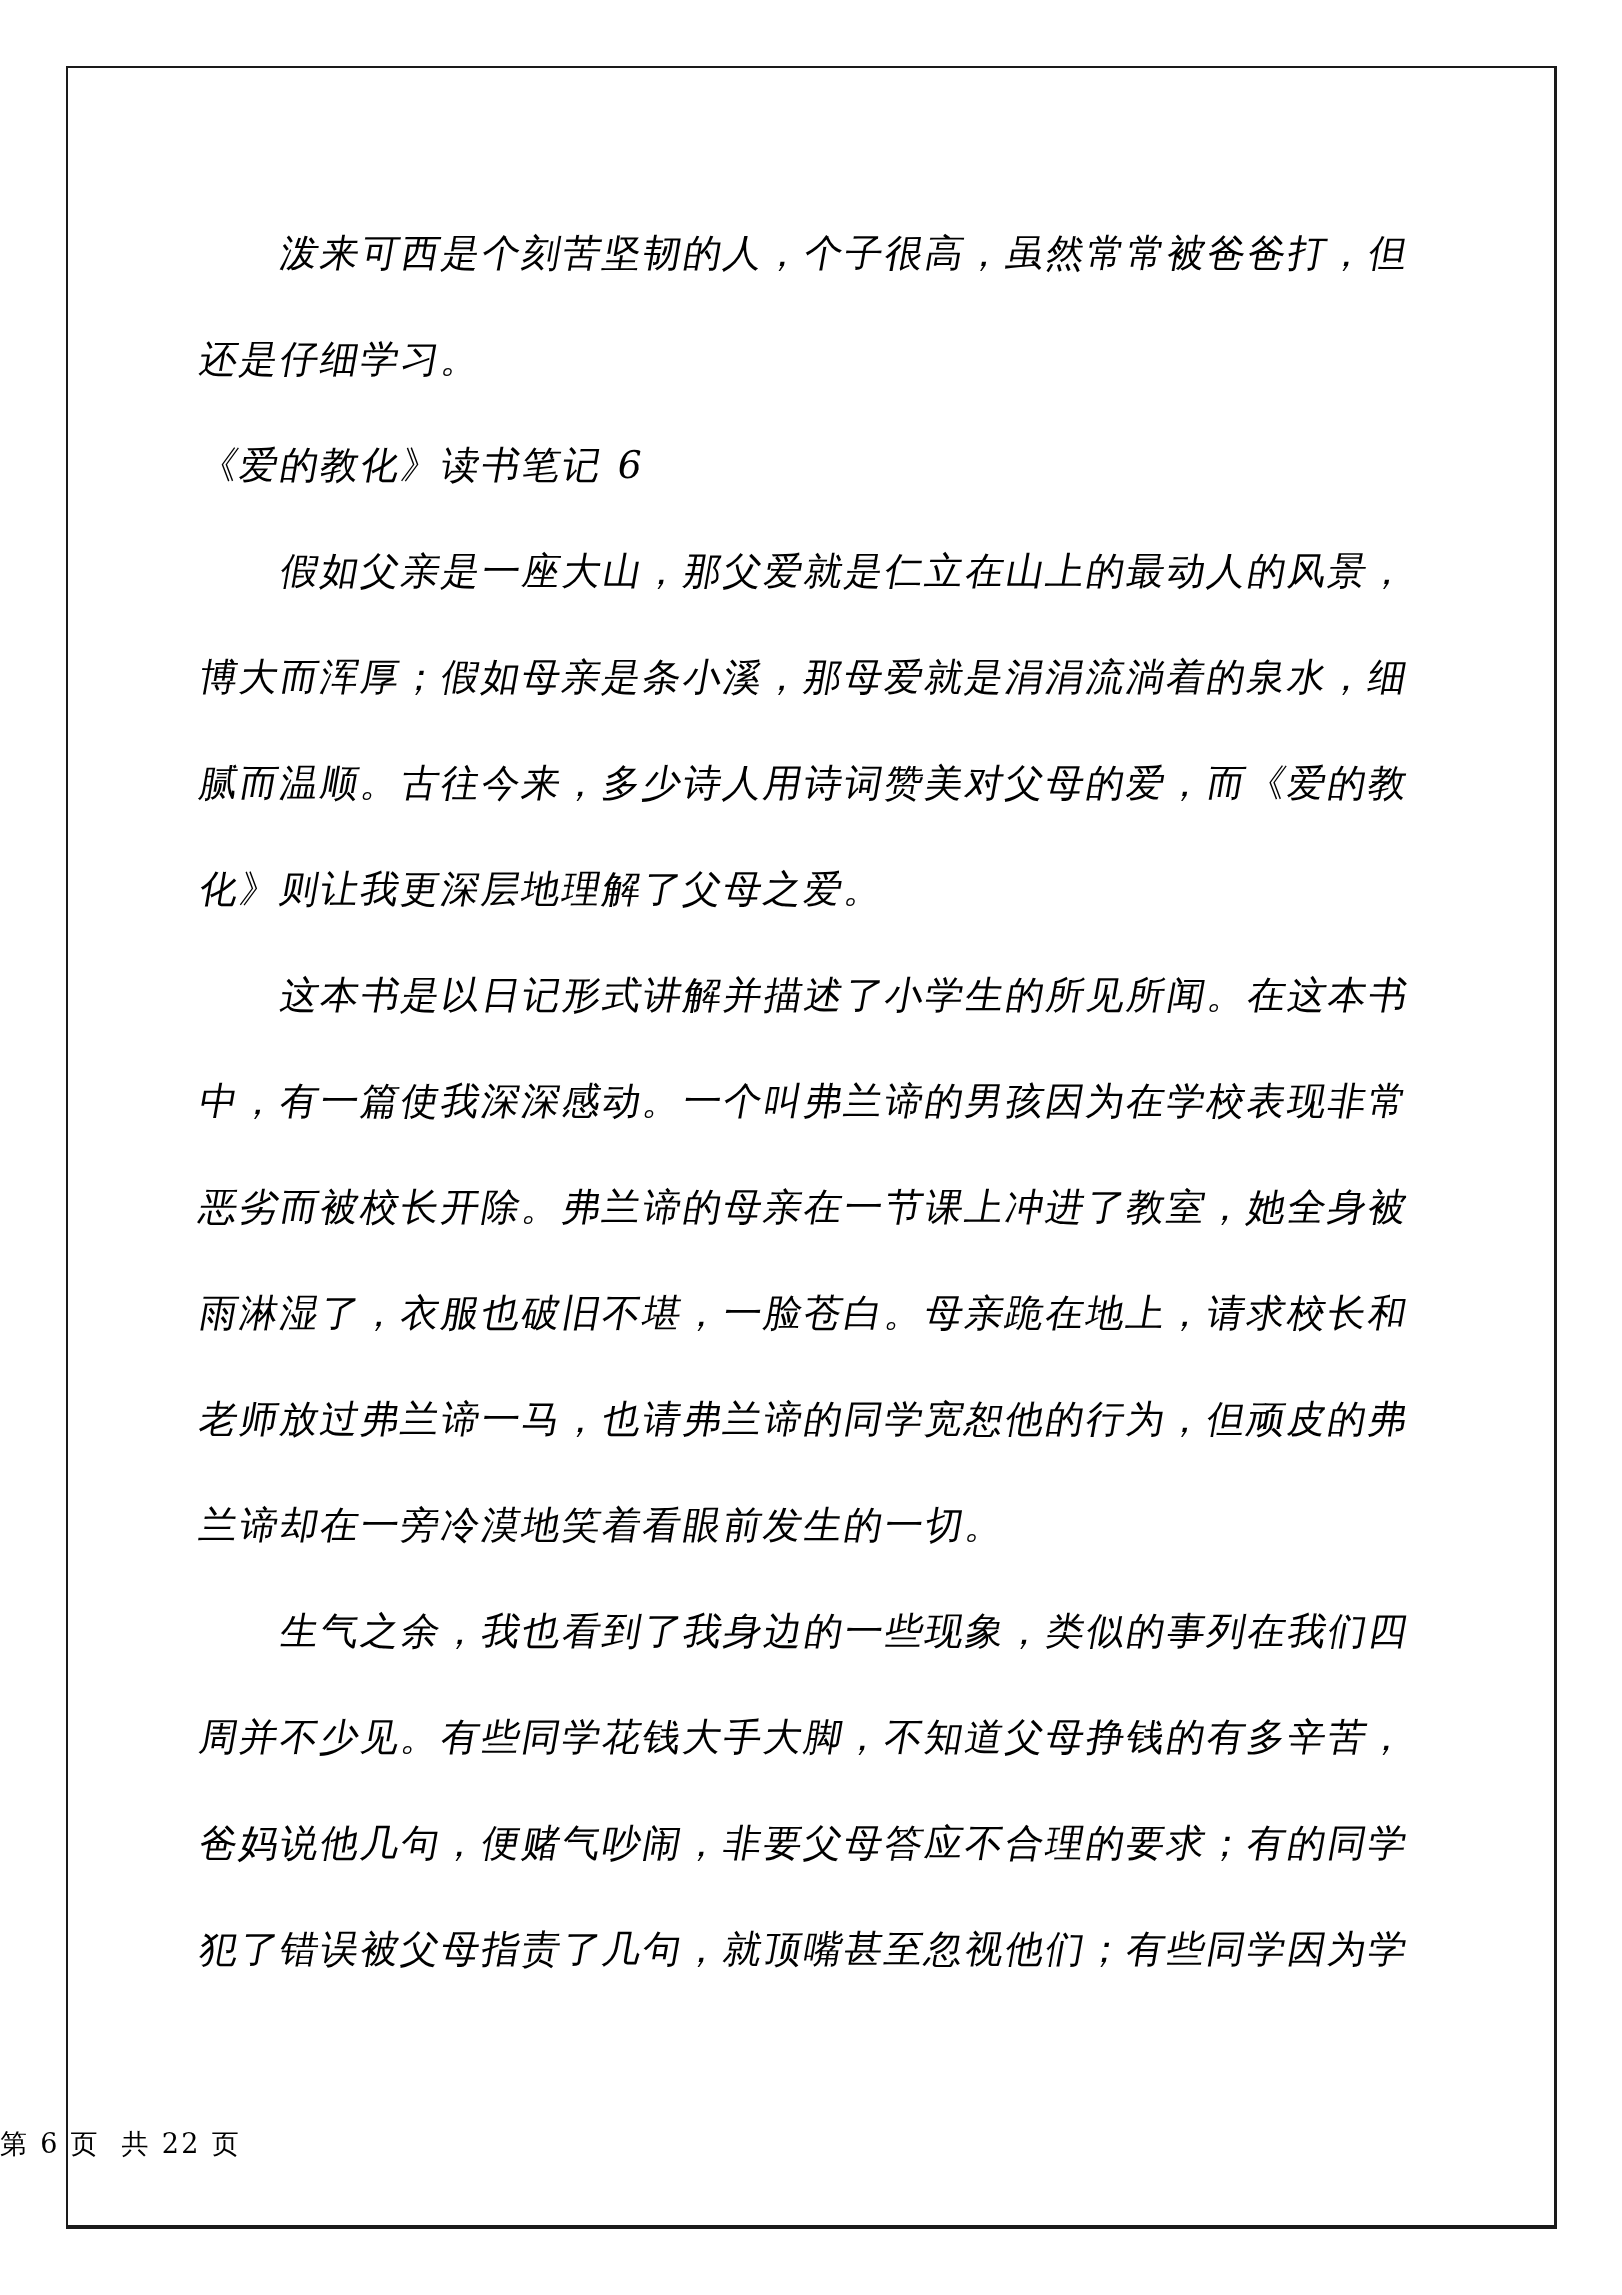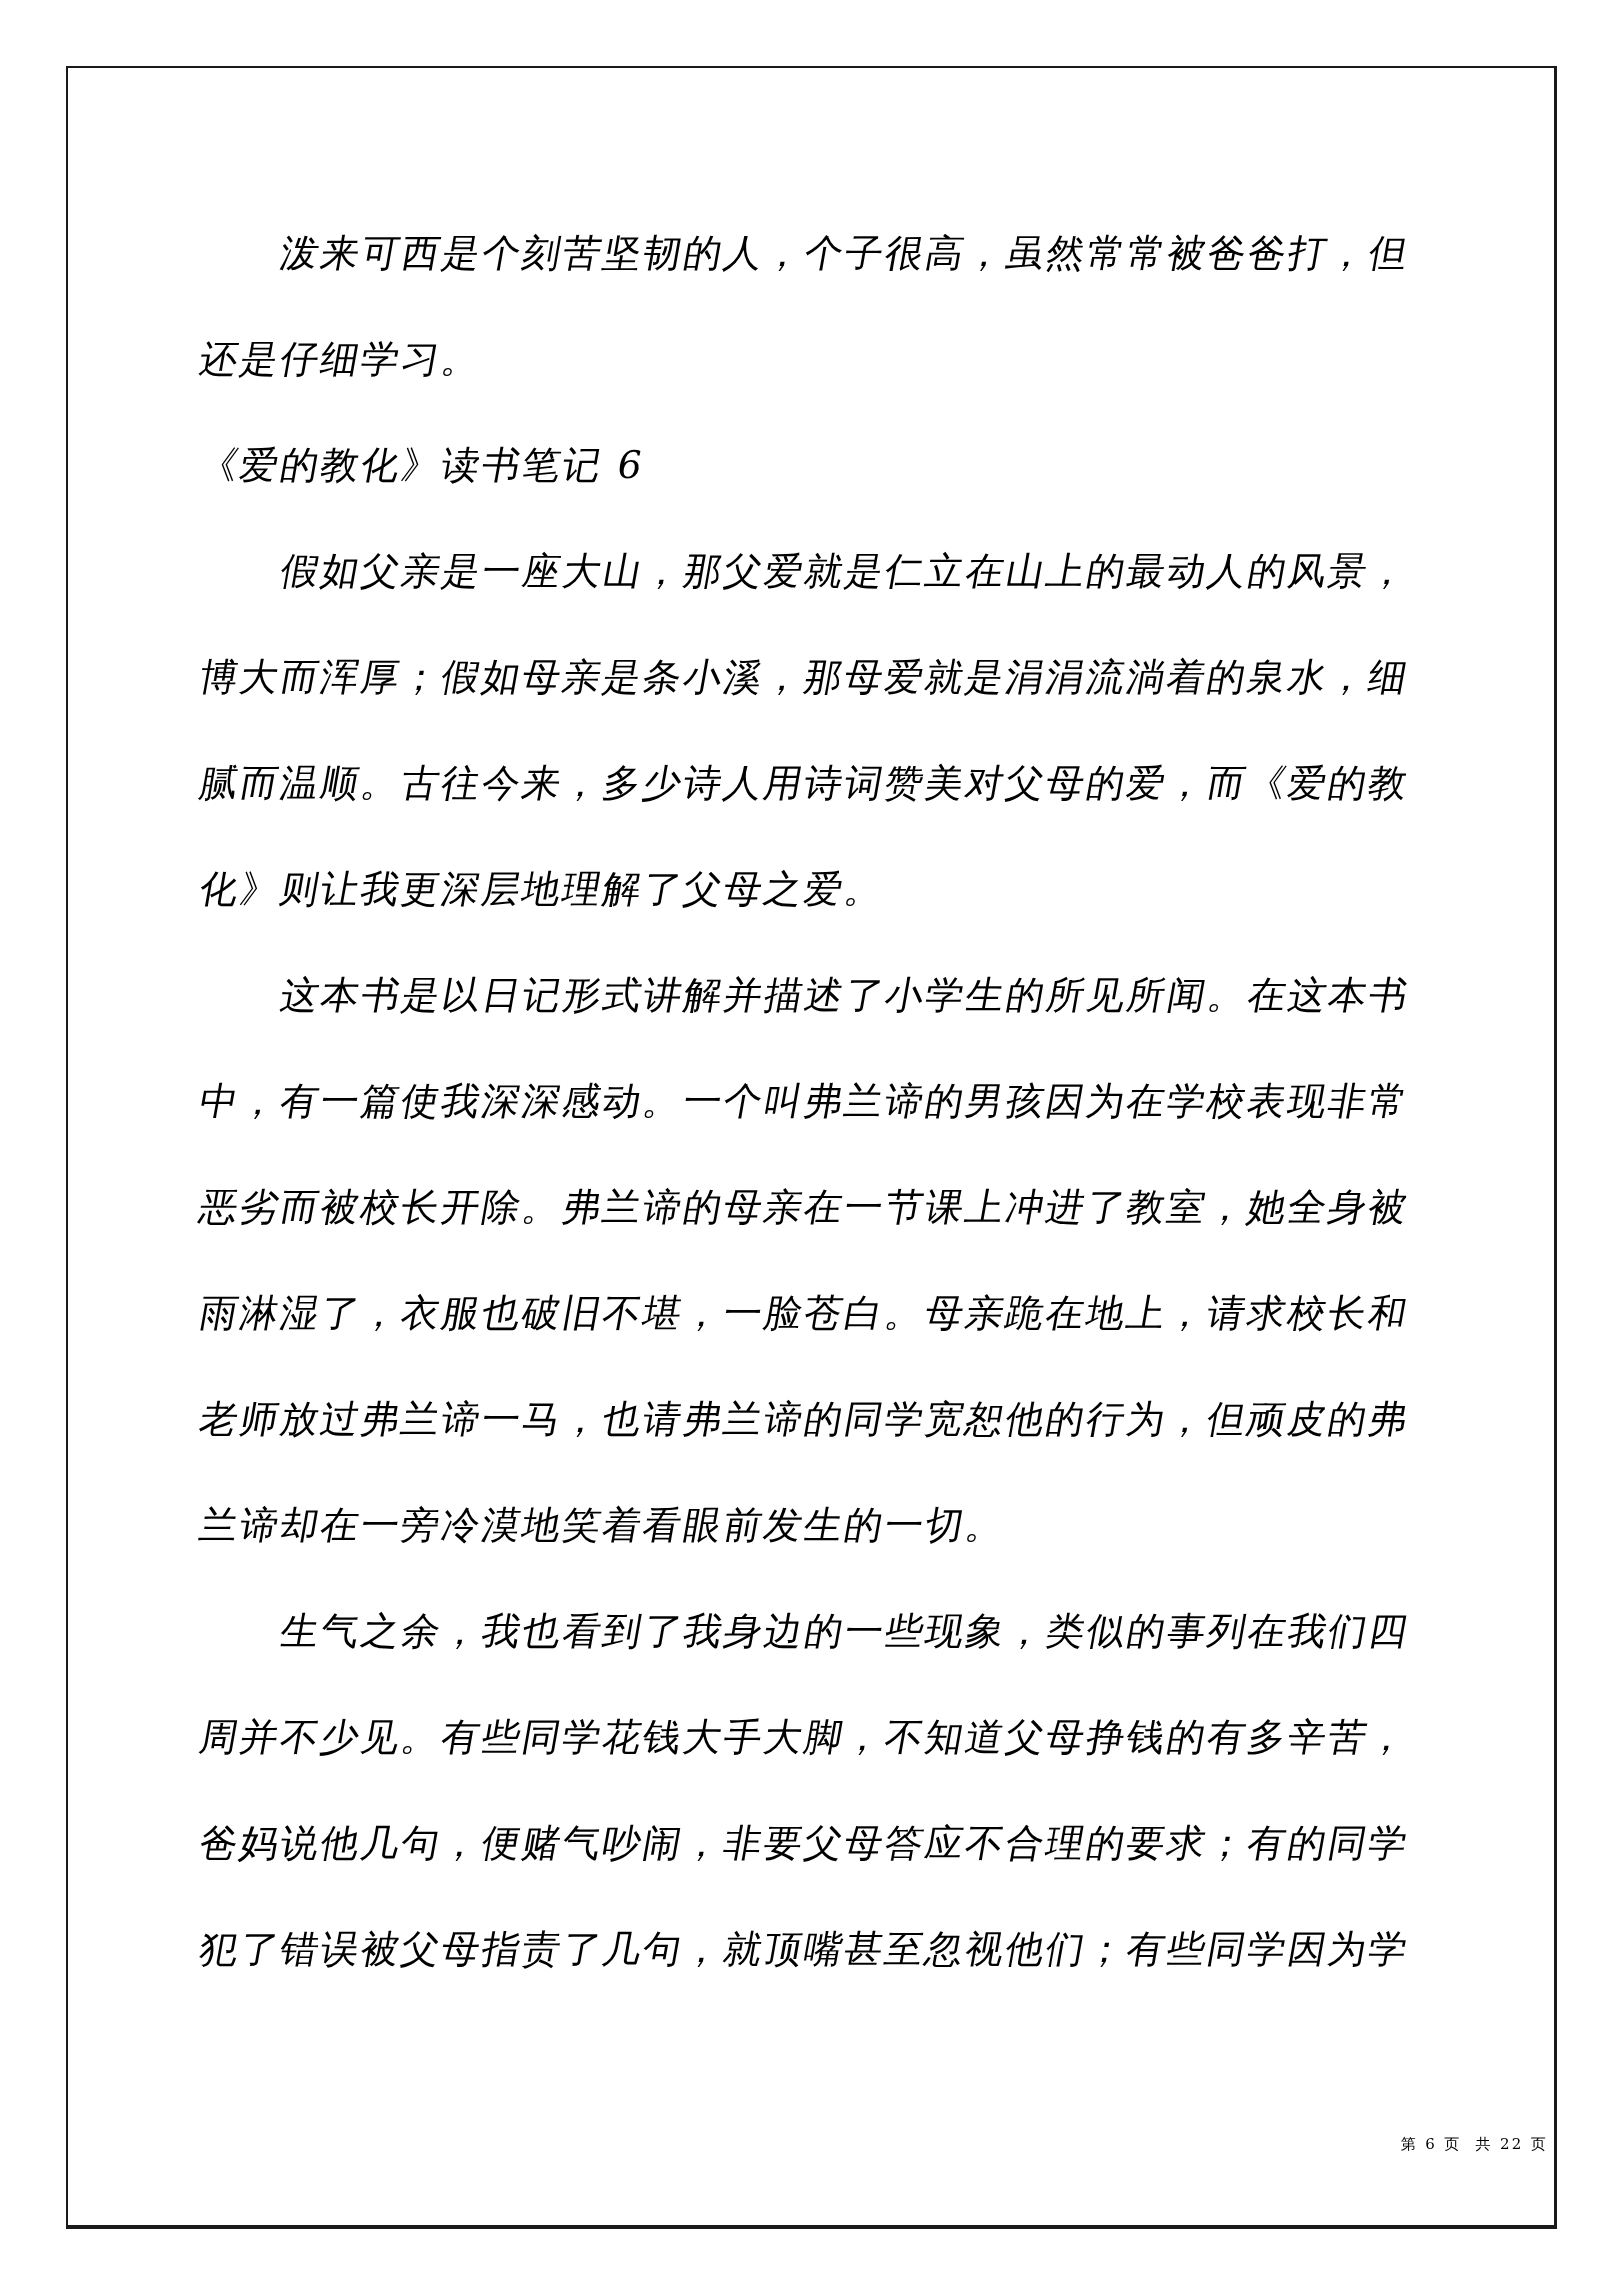--- a/index.html
+++ b/index.html
@@ -50,22 +50,22 @@
   .text-line .txt {
     display: inline-block;
     transform: skewX(-10deg);
     transform-origin: 50% 50%;
   }
   .page-footer {
     position: absolute;
     left: 0;
     top: 2129px;
     width: 1548px;
-    text-align: right;
-    font-size: 15px;
+    text-align: left;
+    font-size: 27px;
     line-height: 30px;
     letter-spacing: 2.3px;
     white-space: pre;
     color: #000000;
   }
 </style>
 </head>
 <body>
 
 <div class="page-frame"></div>

